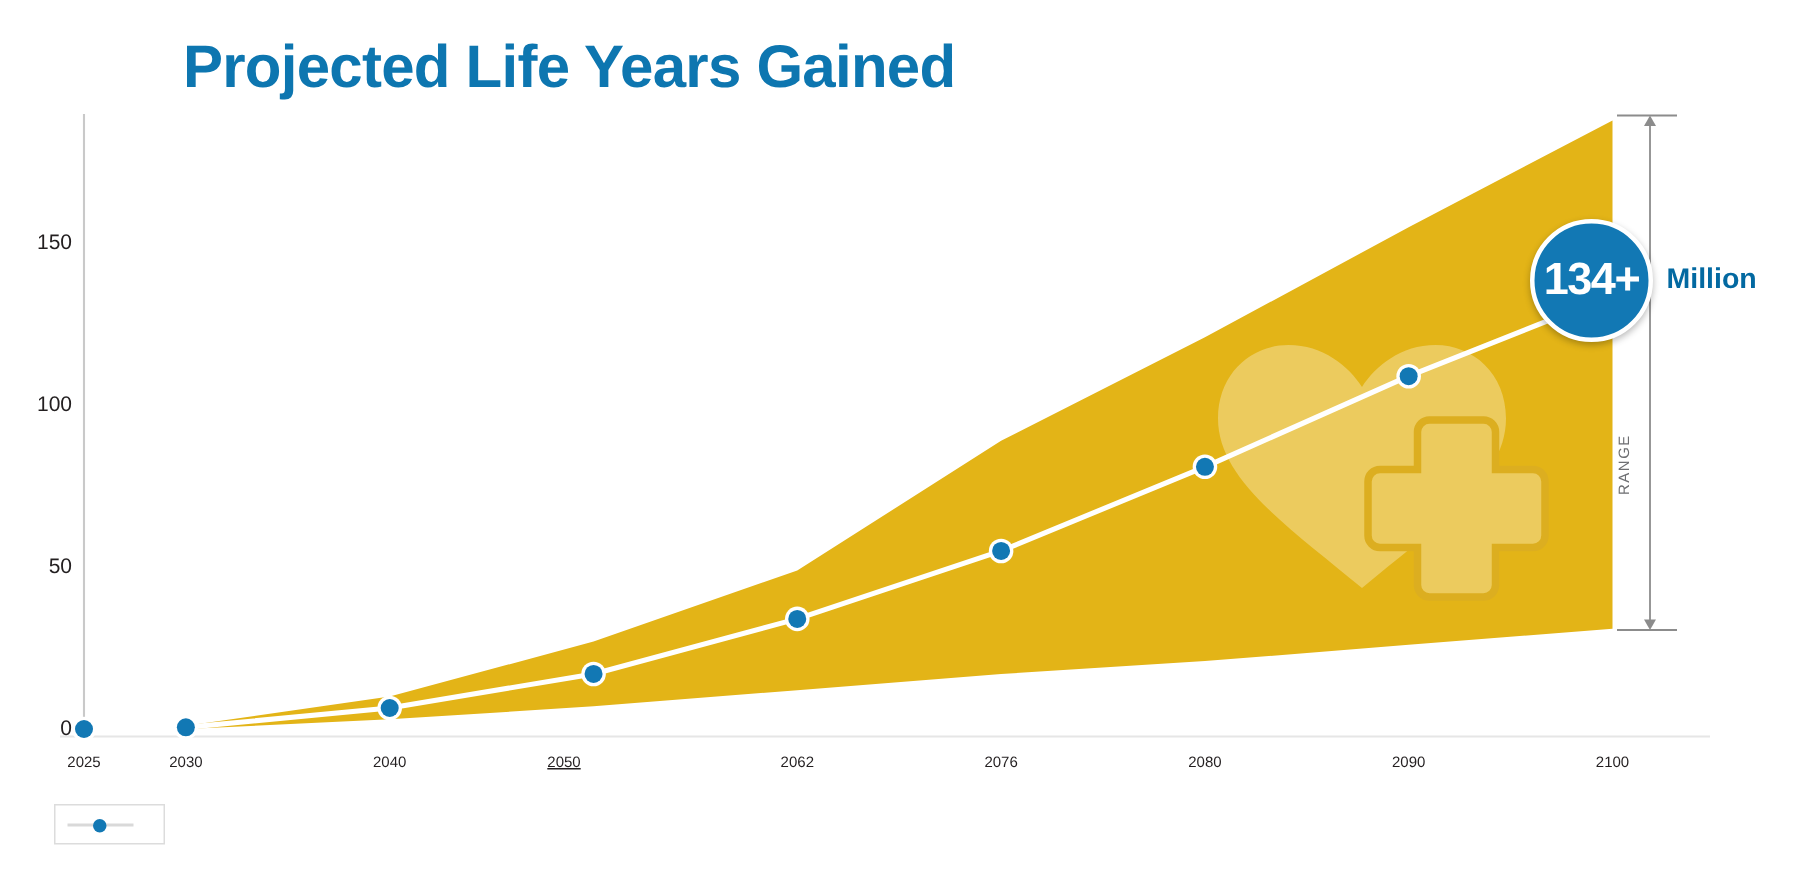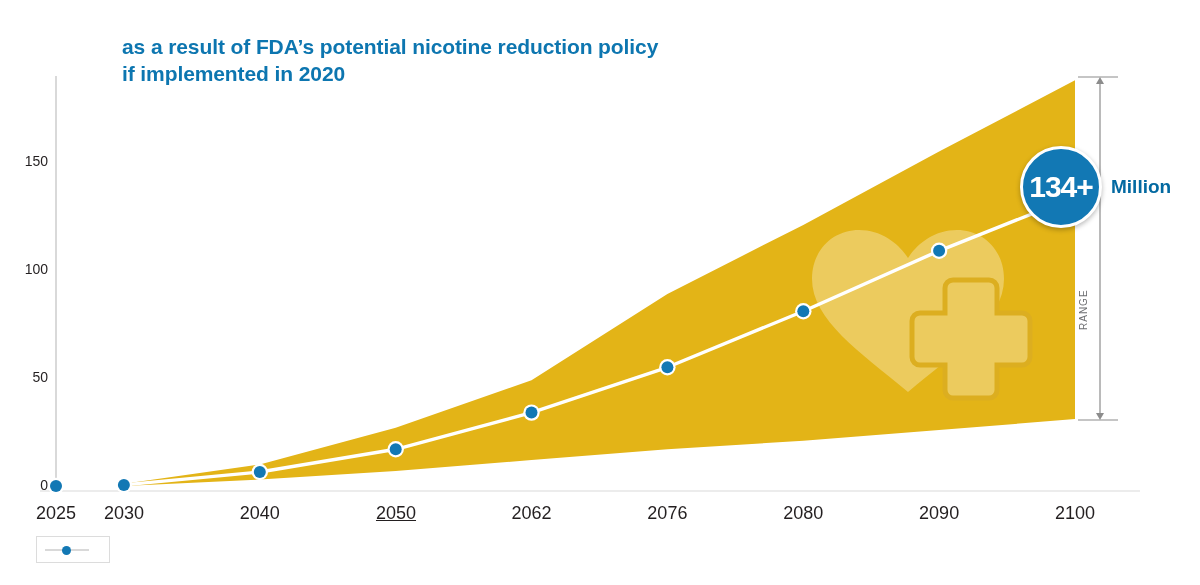--- a/index.html
+++ b/index.html
@@ -62,21 +62,21 @@
     text-align: right;
     width: 42px;
     font-size: 14px;
     color: #231f20;
     font-family: "Liberation Sans", sans-serif;
   }
   .x-tick {
     position: absolute;
     text-align: center;
     width: 60px;
-    font-size: 18px;
+    font-size: 10px;
     color: #231f20;
     top: 503px;
   }
 
   
   .callout {
     position: absolute;
     left: 1020px;
     top: 146px;
     display: flex;
@@ -160,24 +160,21 @@
     color: #231f20;
     white-space: nowrap;
   }
 </style>
 </head>
 <body>
 
 <div id="infographic">
 
   <div class="title-block">
-    <div class="chart-subtitle">
-      <span>as a result of FDA’s potential nicotine reduction policy</span>
-      <span>if implemented in 2020</span>
-    </div>
+    <div class="chart-title">Projected Life Years Gained</div>
   </div>
 
   <div class="plot-wrap">
     <svg class="plot" width="1200" height="585" viewBox="0 0 1200 585">
       <defs>
         <clipPath id="bandClip">
           <path id="bandClipPath" d="M 56.0,486.0 L 123.9,483.8 L 259.8,464.4 L 395.7,427.7 L 531.5,380.3 L 667.4,293.9 L 803.3,224.9 L 939.1,151.5 L 1075.0,80.3 L 1075.0,419.1 L 939.1,429.9 L 803.3,440.7 L 667.4,449.3 L 531.5,460.1 L 395.7,470.9 L 259.8,479.5 L 123.9,486.0 L 56.0,486.0 Z"></path>
         </clipPath>
       </defs>
 
@@ -254,21 +251,21 @@
         <div class="y-tick" style="left: 6px; top: 477px;">0</div>
         <div class="y-tick" style="left: 6px; top: 369.105px;">50</div>
         <div class="y-tick" style="left: 6px; top: 261.211px;">100</div>
         <div class="y-tick" style="left: 6px; top: 153.316px;">150</div>
       </div>
 
     <div id="x-ticks">
         <div class="x-tick" style="left: 26px;">2025</div>
         <div class="x-tick" style="left: 93.9333px;">2030</div>
         <div class="x-tick" style="left: 229.8px;">2040</div>
-        <div class="x-tick" style="left: 366px; text-decoration: underline;">2050</div>
+        <div class="x-tick" style="left: 346px; text-decoration: underline;">2050</div>
         <div class="x-tick" style="left: 501.533px;">2062</div>
         <div class="x-tick" style="left: 637.4px;">2076</div>
         <div class="x-tick" style="left: 773.267px;">2080</div>
         <div class="x-tick" style="left: 909.133px;">2090</div>
         <div class="x-tick" style="left: 1045px;">2100</div>
       </div>
   </div>
 
   <div class="range-label">RANGE</div>
 

